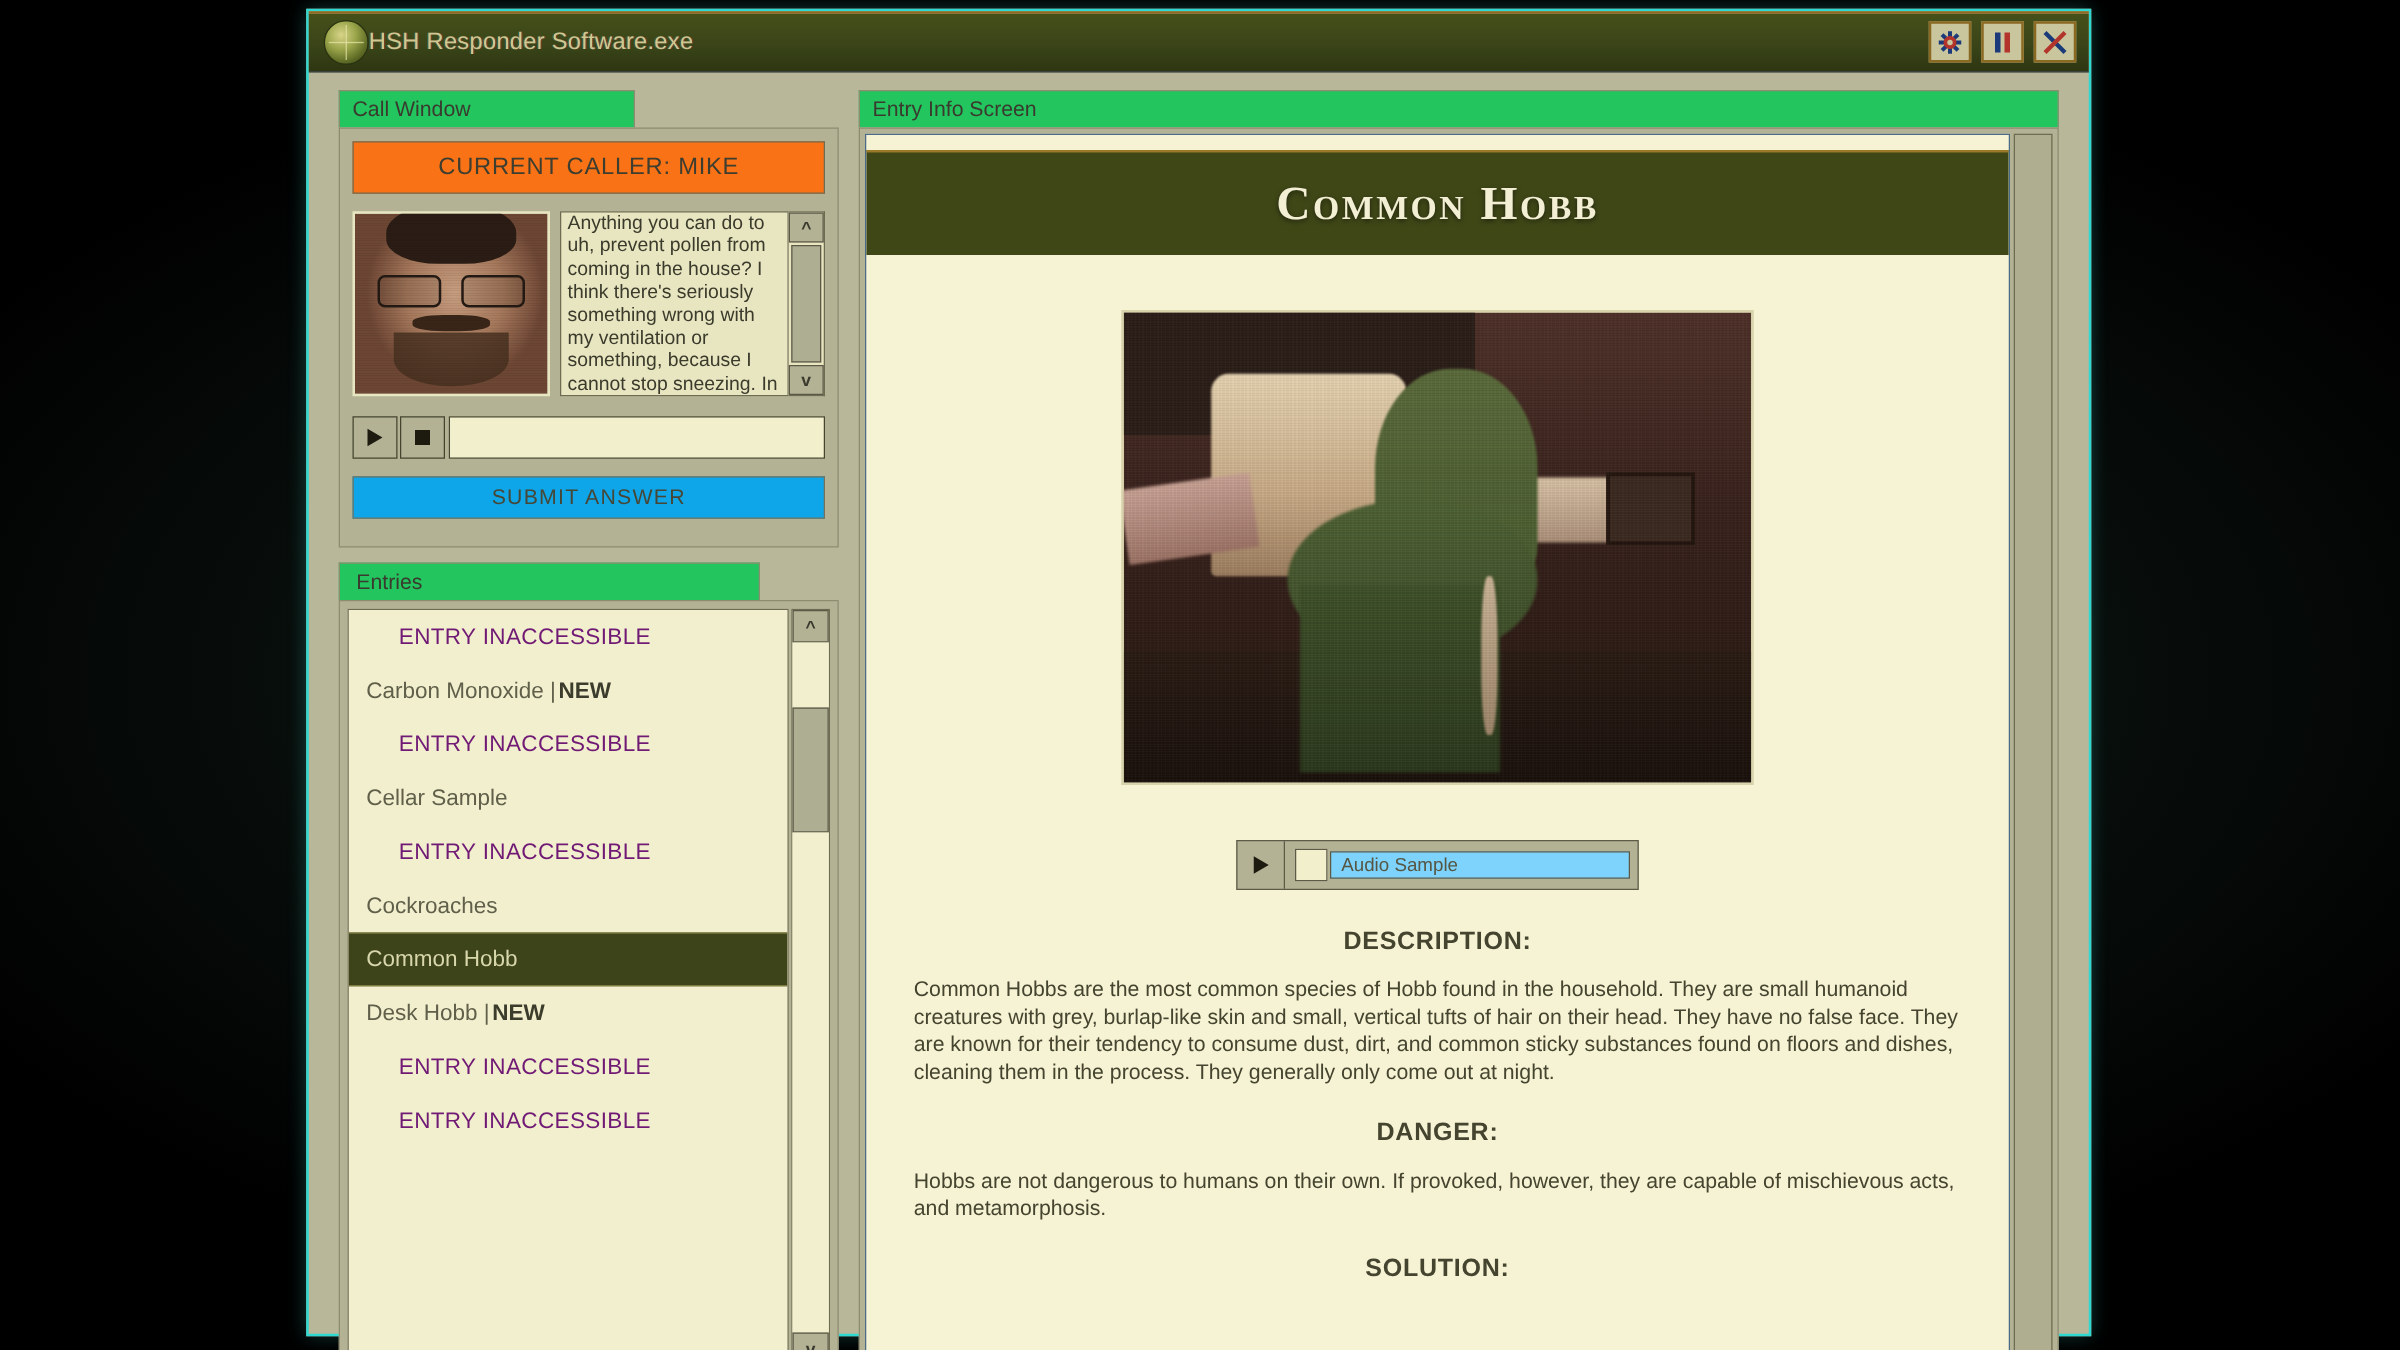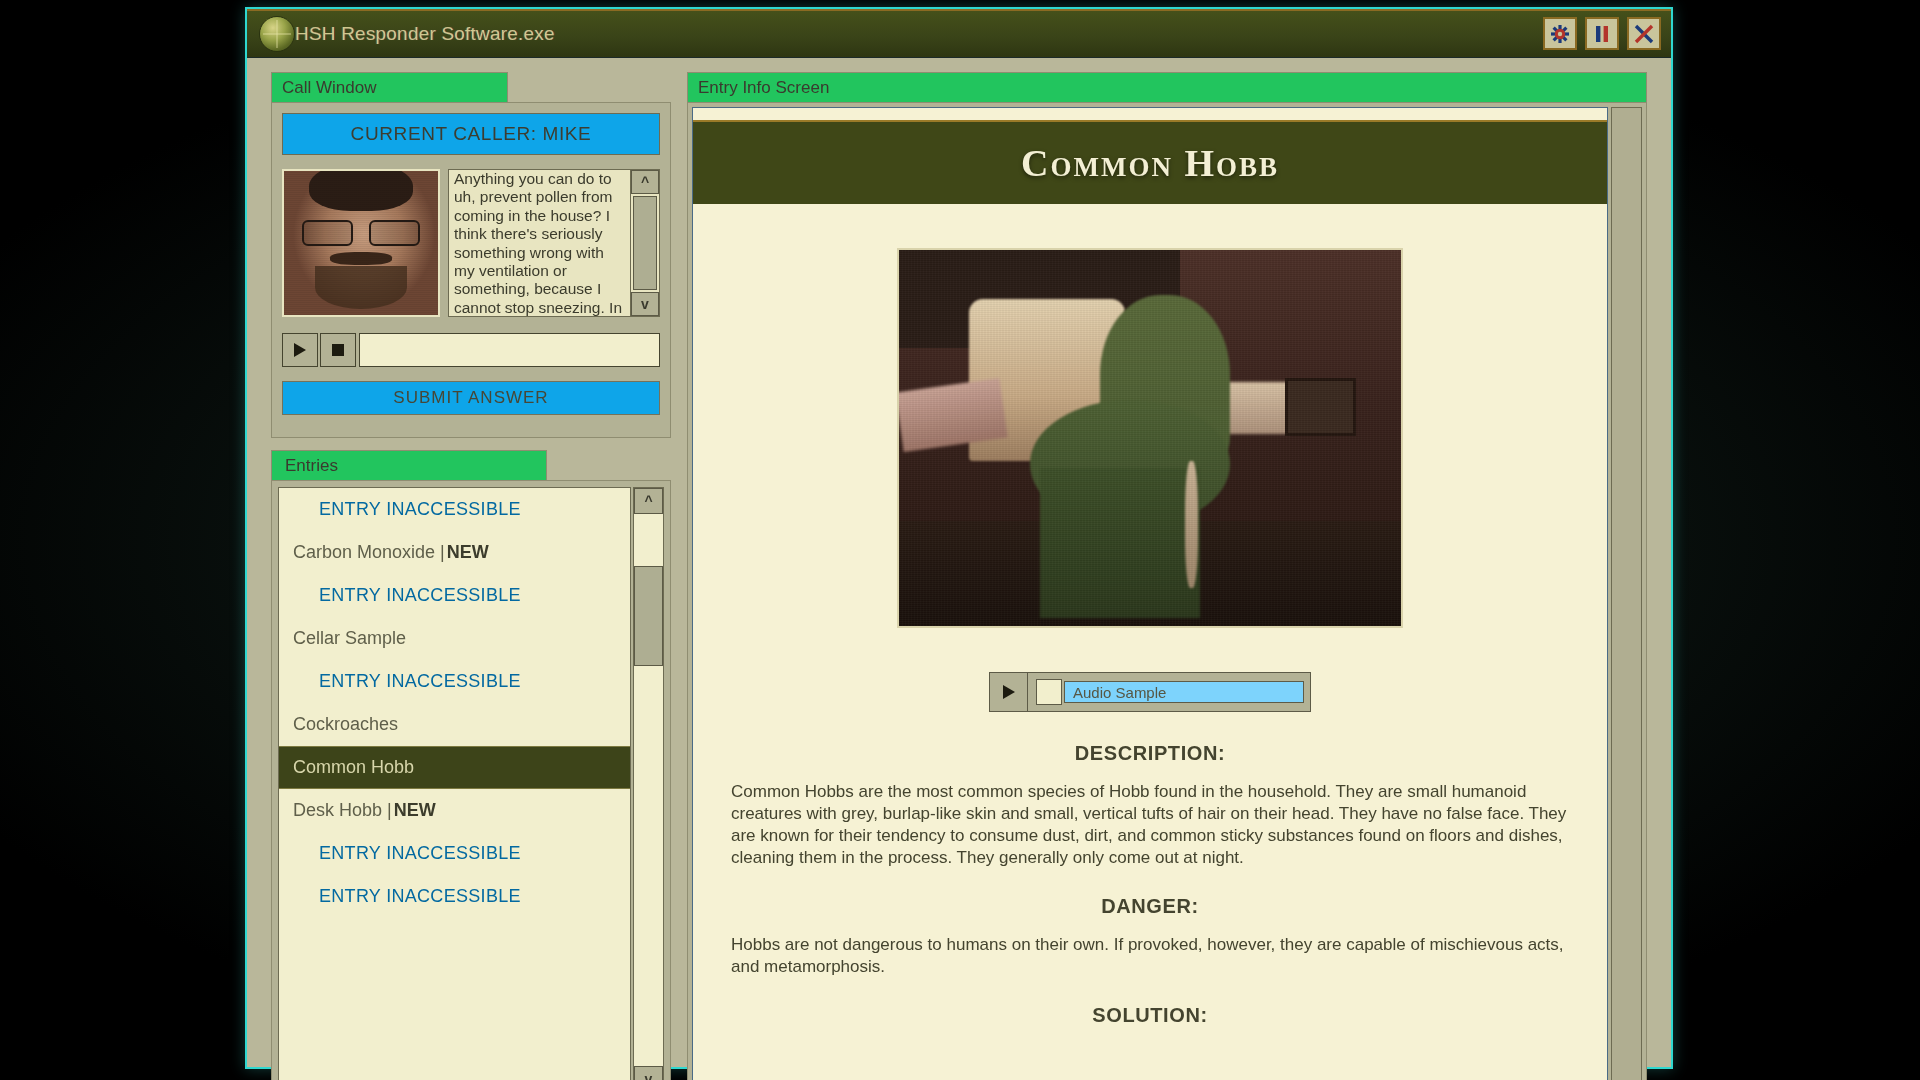--- a/index.html
+++ b/index.html
@@ -71,21 +71,21 @@
     background:#b3b295;border:1px solid #8f8d71;box-sizing:border-box;
     position:relative;
   }
 
   
   #call-panel{left:24px;top:14px;width:400px;height:366px;}
   #call-panel .panel-head{width:237px;}
   #call-panel .panel-body{height:336px;width:100%;padding:10px;}
 
   #caller-banner{
-    height:42px;background:#0ea5e9;border:1px solid #6d6b52;
+    height:42px;background:#f97316;border:1px solid #6d6b52;
     display:flex;align-items:center;justify-content:center;
     color:#3d3d30;font-size:19px;letter-spacing:.6px;box-sizing:border-box;
   }
   #caller-media{margin-top:14px;display:flex;height:148px;}
   #caller-photo{
     width:158px;height:100%;box-sizing:border-box;
     border:2px solid #e8e5c1;
     background:
       radial-gradient(ellipse 46% 52% at 52% 44%, #c79d7f 0%, #a6795c 55%, #6d4634 100%),
       linear-gradient(180deg,#cfd6cf 0%,#bcc4be 100%);
@@ -131,31 +131,31 @@
     box-sizing:border-box;
   }
   #submit-answer{
     margin-top:14px;height:34px;background:#0ea5e9;border:1px solid #74725a;
     display:flex;align-items:center;justify-content:center;
     color:#474736;font-size:17px;letter-spacing:1px;box-sizing:border-box;
   }
 
   
   #entries-panel{left:24px;top:392px;width:400px;height:650px;}
-  #entries-panel .panel-head{width:276px;padding-left:13px;}
+  #entries-panel .panel-head{width:337px;padding-left:13px;}
   #entries-panel .panel-body{height:620px;width:100%;padding:6px 6px 6px 6px;display:flex;}
   #entries-list{
     flex:1;background:#f2efce;border:1px solid #6d6b52;
     overflow:hidden;box-sizing:border-box;position:relative;
   }
   .entry-row{
     height:43px;display:flex;align-items:center;padding-left:14px;
     color:#5f5f4a;font-size:18px;box-sizing:border-box;white-space:nowrap;
   }
-  .entry-row.inaccessible{color:#0369a1;letter-spacing:.3px;padding-left:40px;}
+  .entry-row.inaccessible{color:#701a75;letter-spacing:.3px;padding-left:40px;}
   .entry-row.selected{
     background:#3d4419;color:#d8d6ab;border-top:1px solid #7d7a40;border-bottom:1px solid #7d7a40;
   }
   .entry-row .new-tag{font-weight:bold;color:#3c3c2c;margin-left:2px;}
   #entries-scroll{
     width:31px;margin-left:2px;background:#f2efce;border:1px solid #6d6b52;
     display:flex;flex-direction:column;box-sizing:border-box;
   }
   #entries-scroll .sbtn{height:26px;}
   #entries-scroll .track-top{height:52px;background:#f2efce;}

